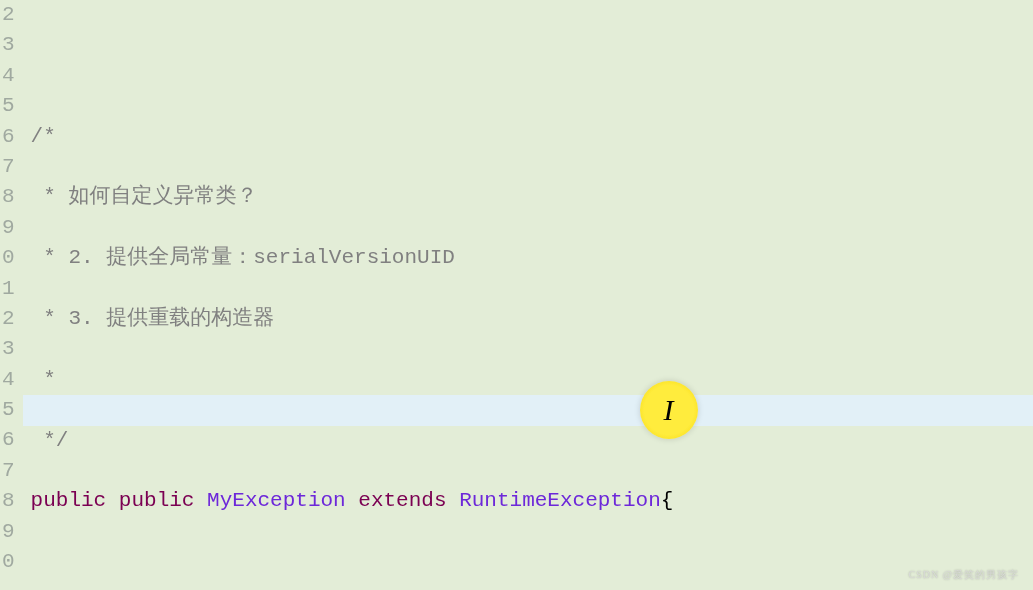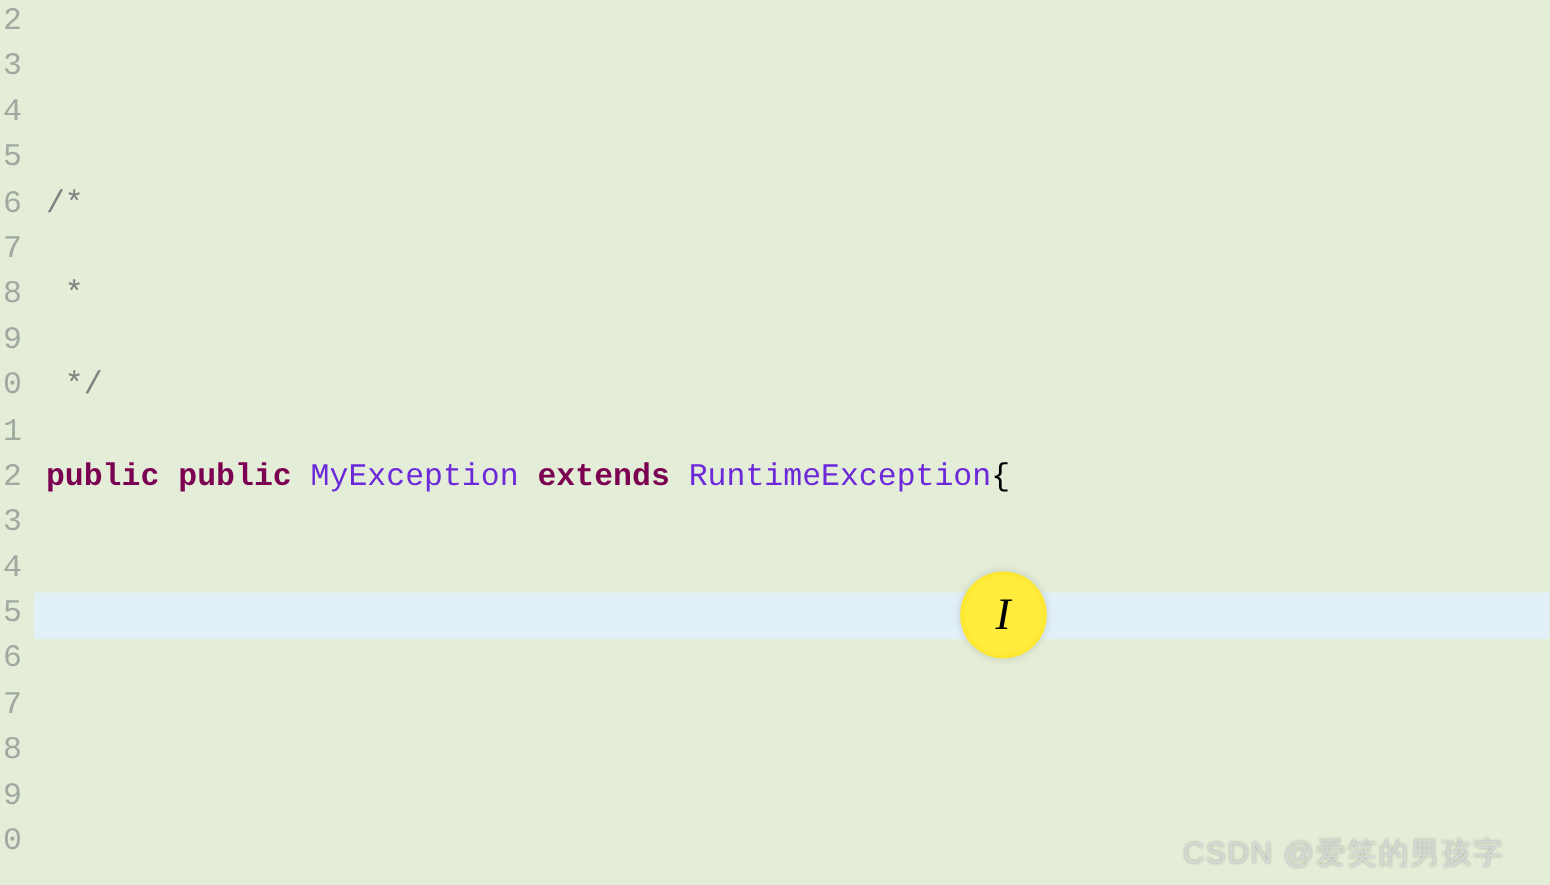--- a/index.html
+++ b/index.html
@@ -38,21 +38,21 @@
     .highlight-line {
       position: absolute;
       left: 0;
       right: 0;
       height: 30.4px;
       background: #e2f0f7;
       z-index: 0;
     }
     .code-content { position: relative; z-index: 1; }
     .comment { color: #808080; }
-    .keyword { color: #7b0052; font-weight: bold; }
+    .keyword { color: #7b0052; font-weight: normal; }
     .classname { color: #6d28d9; }
     .normal { color: #000000; }
     .cursor-indicator {
       position: absolute;
       width: 58px;
       height: 58px;
       background: radial-gradient(circle, #ffec3d 60%, #f5d400 100%);
       border-radius: 50%;
       box-shadow: 0 0 6px rgba(0,0,0,0.15);
       display: flex;
@@ -61,25 +61,25 @@
       z-index: 5;
     }
     .ibeam {
       font-family: Georgia, serif;
       font-style: italic;
       font-size: 30px;
       color: #000;
     }
     .watermark {
       position: absolute;
-      right: 30px;
+      right: 14px;
       bottom: 8px;
       color: rgba(220,220,220,0.85);
-      font-family: Liberation Sans, sans-serif;
-      font-size: 20px;
+      font-family: Liberation Serif, serif;
+      font-size: 10px;
       letter-spacing: 1px;
       z-index: 10;
       text-shadow: 0 0 2px rgba(0,0,0,0.3);
     }
   </style>
 </head>
 <body>
 
 <div class="editor">
   <div class="gutter">
@@ -100,20 +100,23 @@
     <div class="line">6</div>
     <div class="line">7</div>
     <div class="line">8</div>
     <div class="line">9</div>
     <div class="line">0</div>
   </div>
   <div class="code">
     <div class="highlight-line" style="top:395.2px;"></div>
     <div class="code-content">
 <div class="line"><span class="comment">/*</span></div>
+<div class="line"><span class="comment"> * 如何自定义异常类？</span></div>
+<div class="line"><span class="comment"> * 2. 提供全局常量：</span><span class="comment">serialVersionUID</span></div>
+<div class="line"><span class="comment"> * 3. 提供重载的构造器</span></div>
 <div class="line"><span class="comment"> *</span></div>
 <div class="line"><span class="comment"> */</span></div>
 <div class="line"><span class="keyword">public</span><span class="normal"> </span><span class="keyword">public</span><span class="normal"> </span><span class="classname">MyException</span><span class="normal"> </span><span class="keyword">extends</span><span class="normal"> </span><span class="classname">RuntimeException</span><span class="normal">{</span></div>
 
 
 
 
 
 
 

